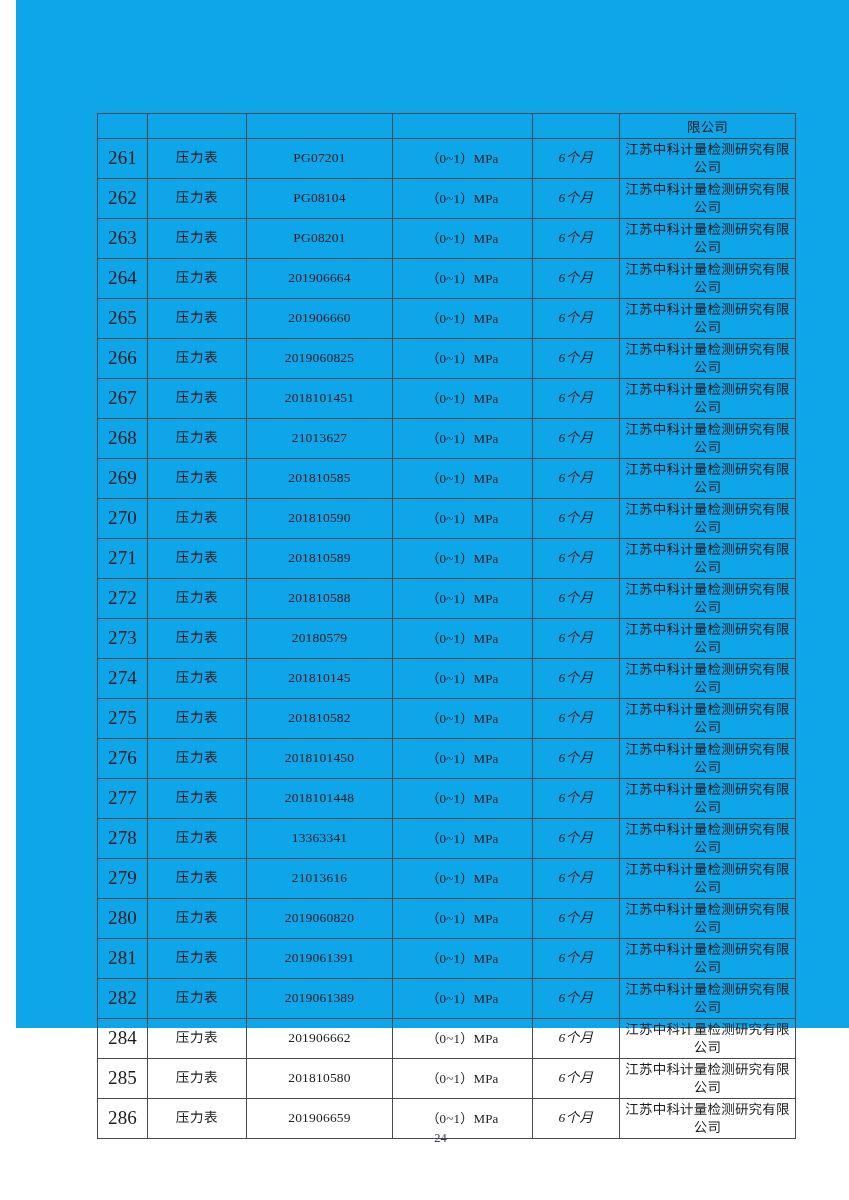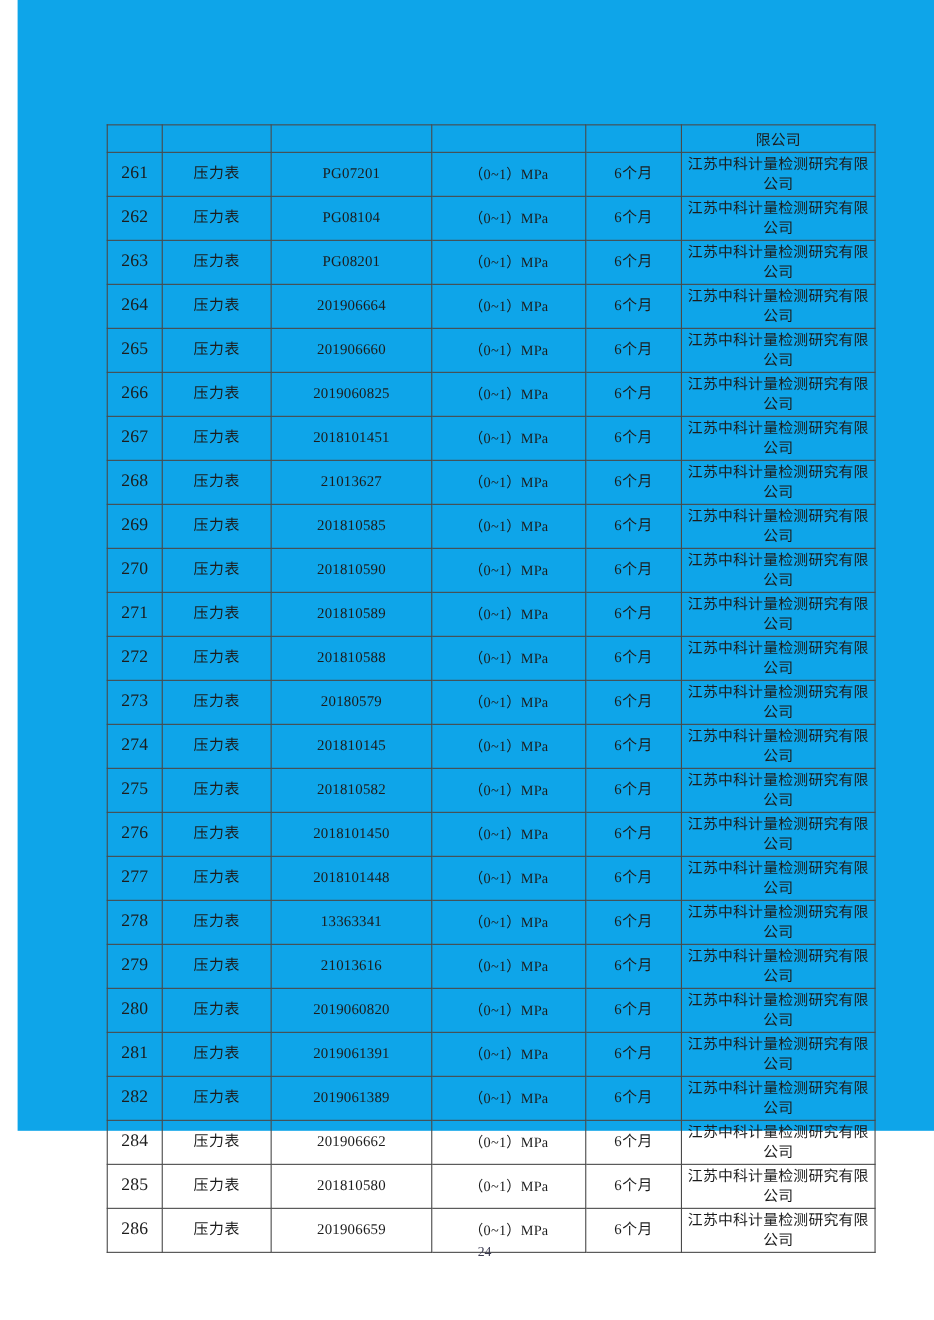--- a/index.html
+++ b/index.html
@@ -59,25 +59,25 @@
   }
   tr.row-partial td.c-org {
     vertical-align: bottom;
     padding-bottom: 1px;
   }
 
   tr.row-data td {
     height: 37px;
   }
 
-  td.c-no    { font-size: 16px; letter-spacing: .2px; }
+  td.c-no    { font-size: 19px; letter-spacing: .2px; }
   td.c-name  { font-size: 13.5px; letter-spacing: .6px; }
   td.c-sn    { font-size: 13.5px; letter-spacing: .2px; }
   td.c-range { font-size: 13px;   letter-spacing: .2px; }
-  td.c-cycle { font-size: 13.5px; letter-spacing: .4px; }
+  td.c-cycle { font-size: 13.5px; letter-spacing: .4px; font-style: italic; }
   td.c-org {
     font-size: 13.5px;
     letter-spacing: .2px;
     line-height: 1.3;
     padding: 1px 2px;
   }
 
   
   .page-number {
     position: absolute;

